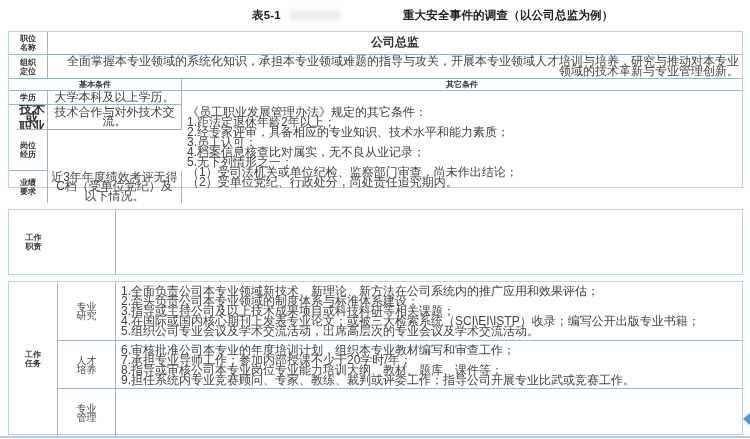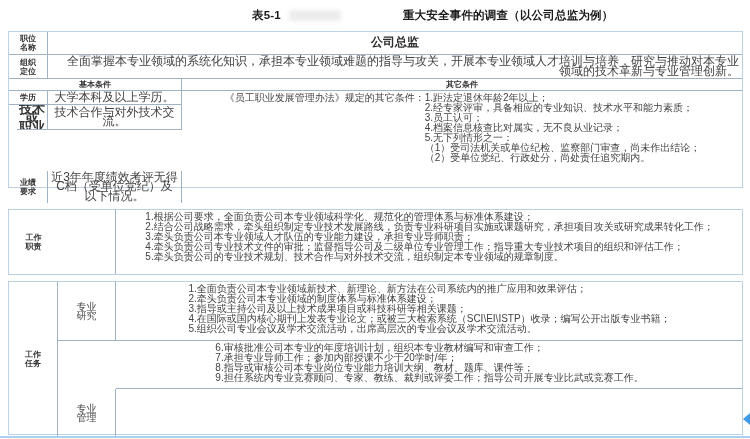--- a/index.html
+++ b/index.html
@@ -40,22 +40,22 @@
     text-align:center;white-space:pre-line;padding:1px;
   }
   .val{
     font-size:12px;line-height:9.5px;color:#424242;
     display:flex;align-items:center;justify-content:center;
     text-align:center;padding:1px 3px;
   }
   .val.bold{font-weight:bold;color:#2e2e2e;}
   .val.left{justify-content:flex-start;text-align:right;padding-left:9px;}
   .content{
-    font-size:10px;line-height:10px;color:#424242;white-space:pre-line;
-    display:flex;flex-direction:row;justify-content:center;
+    font-size:12px;line-height:10px;color:#424242;white-space:pre-line;
+    display:flex;flex-direction:column;justify-content:center;
     padding:2px 4px 2px 5px;
   }
   .dutyLabel{
     display:flex;align-items:center;justify-content:flex-start;
   }
   .dutyLabel .inner{
     width:49px;text-align:center;font-weight:bold;font-size:8px;line-height:9px;
     color:#333;white-space:pre-line;
   }
   .bottom-line{
@@ -88,20 +88,22 @@
   <div class="b nbr lbl" style="grid-area:3/3/4/4">其它条件</div>
   <div class="b lbl" style="grid-area:3/1/4/3">基本条件</div>
 
   <div class="b lbl" style="grid-area:4/1/5/2">学历</div>
   <div class="b val" style="grid-area:4/2/5/3">大学本科及以上学历。</div>
 
   <div class="b lbl small" style="grid-area:5/1/6/2">专业技术或
 职业资格</div>
   <div class="b val" style="grid-area:5/2/6/3">技术合作与对外技术交流。</div>
 
+  <div class="b lbl" style="grid-area:6/1/7/2">岗位
+经历</div>
 
   <div class="b nbb lbl" style="grid-area:7/1/8/2">业绩
 要求</div>
   <div class="b nbb val" style="grid-area:7/2/8/3">近3年年度绩效考评无得C档（受单位党纪）及以下情况。</div>
 
   <div class="b nbr nbb content" style="grid-area:4/3/8/4">
     <div>《员工职业发展管理办法》规定的其它条件：</div>
     <div>1.距法定退休年龄2年以上；
 2.经专家评审，具备相应的专业知识、技术水平和能力素质；
 3.员工认可；
@@ -110,39 +112,36 @@
 （1）受司法机关或单位纪检、监察部门审查，尚未作出结论；
 （2）受单位党纪、行政处分，尚处责任追究期内。</div>
   </div>
 </div>
 
 <div class="tbl tblB">
   <div class="b nbb dutyLabel" style="grid-area:1/1/2/2">
     <span class="inner">工作
 职责</span>
   </div>
-  <div class="b nbr nbb content" style="grid-area:1/2/2/3">1.根据公司要求，全面负责公司本专业领域科学化、规范化的管理体系与标准体系建设；
-2.结合公司战略需求，牵头组织制定专业技术发展路线，负责专业科研项目实施或课题研究，承担项目攻关或研究成果转化工作；
-3.牵头负责公司本专业领域人才队伍的专业能力建设，承担专业导师职责；
-4.牵头负责公司专业技术文件的审批；监督指导公司及二级单位专业管理工作；指导重大专业技术项目的组织和评估工作；
-5.牵头负责公司的专业技术规划、技术合作与对外技术交流，组织制定本专业领域的规章制度。</div>
 </div>
 
 <div class="tbl tblC">
   <div class="b nbb lbl" style="grid-area:1/1/4/2">工作
 任务</div>
 
   <div class="b sublbl" style="grid-area:1/2/2/3">专业
 研究</div>
   <div class="b nbr content" style="grid-area:1/3/2/4">1.全面负责公司本专业领域新技术、新理论、新方法在公司系统内的推广应用和效果评估；
 2.牵头负责公司本专业领域的制度体系与标准体系建设；
 3.指导或主持公司及以上技术成果项目或科技科研等相关课题；
 4.在国际或国内核心期刊上发表专业论文；或被三大检索系统（SCI\EI\ISTP）收录；编写公开出版专业书籍；
 5.组织公司专业会议及学术交流活动，出席高层次的专业会议及学术交流活动。</div>
 
+  <div class="b sublbl" style="grid-area:2/2/3/3">人才
+培养</div>
   <div class="b nbr content" style="grid-area:2/3/3/4">6.审核批准公司本专业的年度培训计划，组织本专业教材编写和审查工作；
 7.承担专业导师工作；参加内部授课不少于20学时/年；
 8.指导或审核公司本专业岗位专业能力培训大纲、教材、题库、课件等；
 9.担任系统内专业竞赛顾问、专家、教练、裁判或评委工作；指导公司开展专业比武或竞赛工作。</div>
 
   <div class="b nbb sublbl" style="grid-area:3/2/4/3">专业
 管理</div>
 </div>
 
 <div class="bottom-line"></div>

